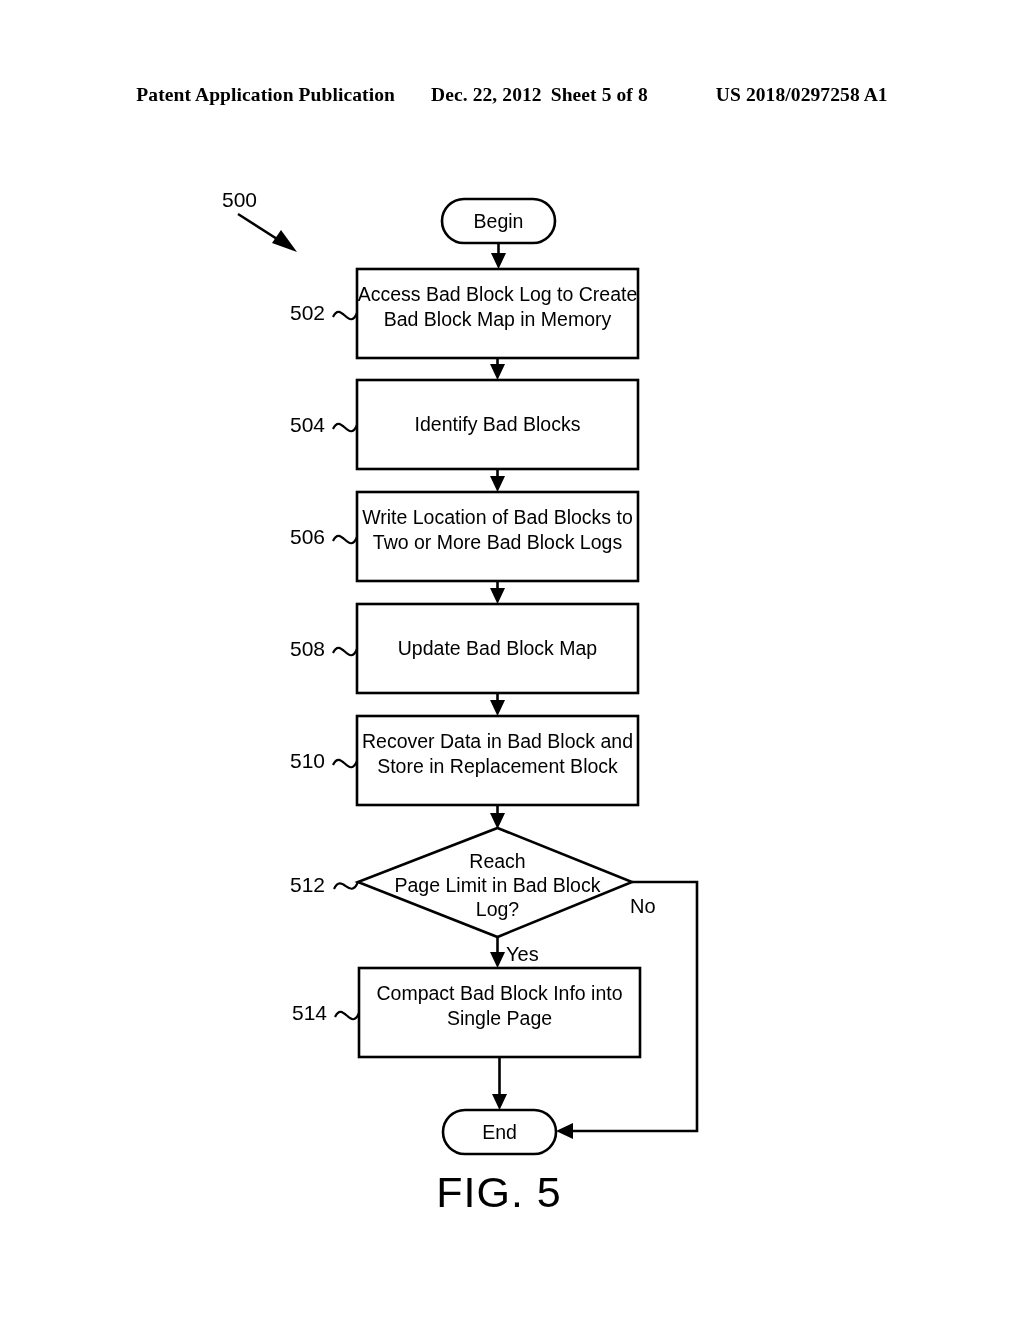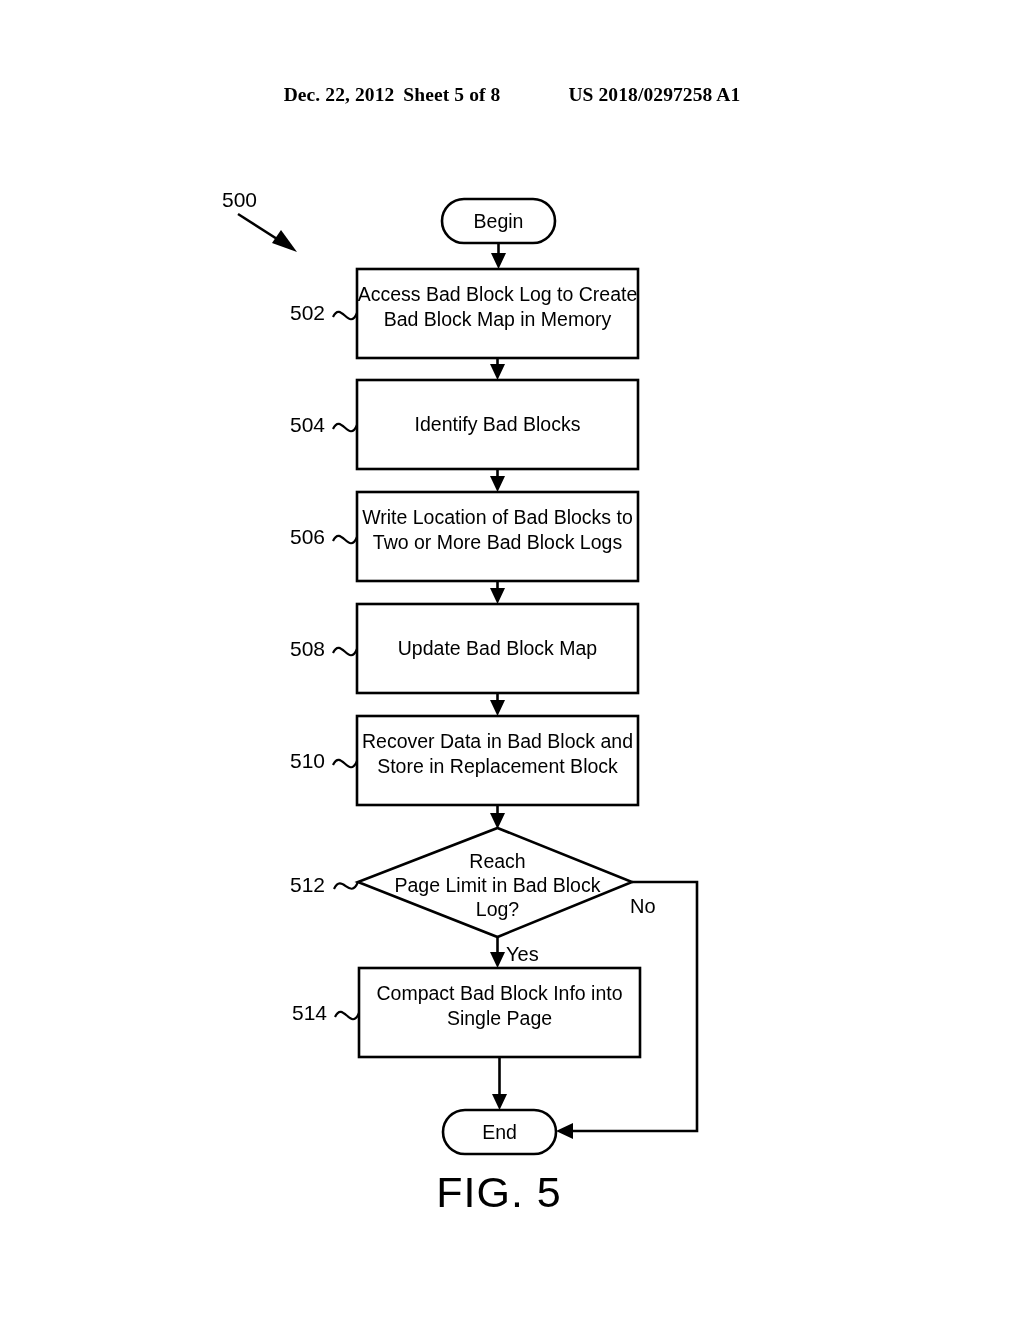--- a/index.html
+++ b/index.html
@@ -76,20 +76,21 @@
     fill: none;
     stroke: #000000;
     stroke-width: 2.2;
   }
   .arrowhead { fill: #000000; }
 </style>
 </head>
 <body>
 
 <div class="page-header">
+  <span class="hdr-pub">Patent Application Publication</span>
   <span class="hdr-date">Dec. 22, 2012</span>
   <span class="hdr-sheet">Sheet 5 of 8</span>
   <span class="hdr-patno">US 2018/0297258 A1</span>
 </div>
 
 <div class="figure">
 <svg viewBox="0 0 1024 1320" xmlns="http://www.w3.org/2000/svg">
 
   <text class="t-ref" x="222" y="207">500</text>
   <g>

